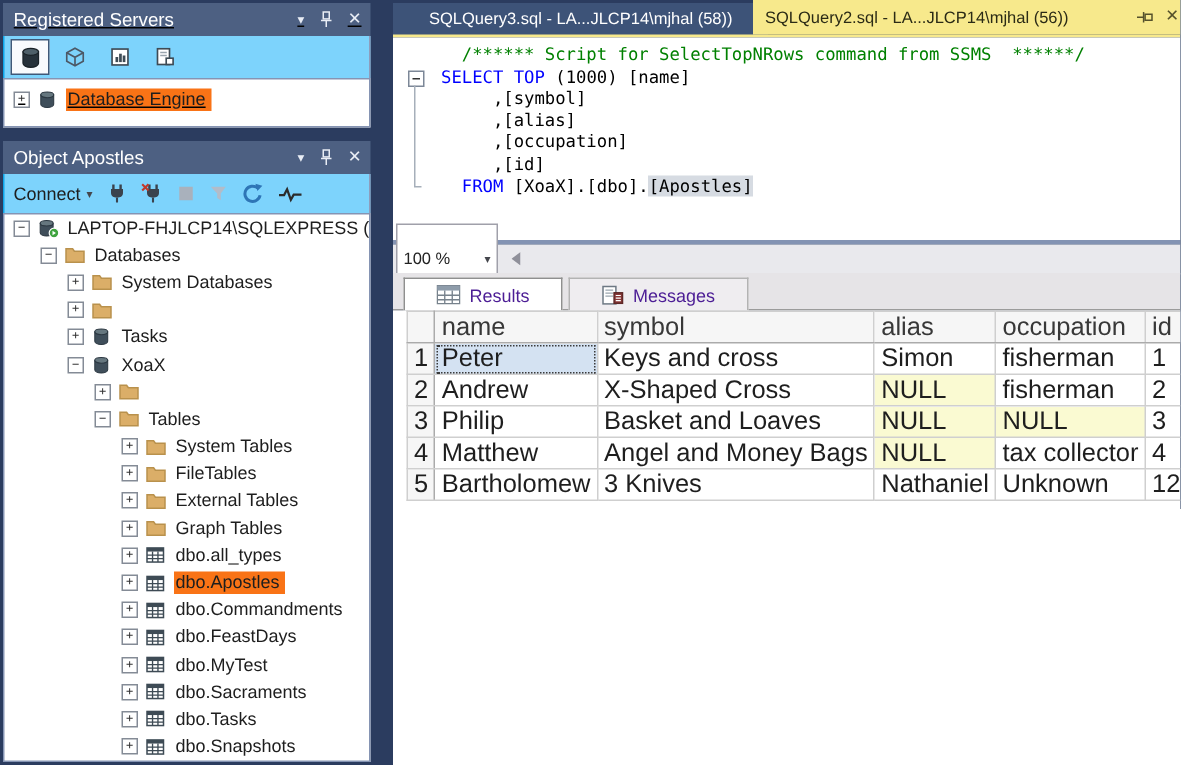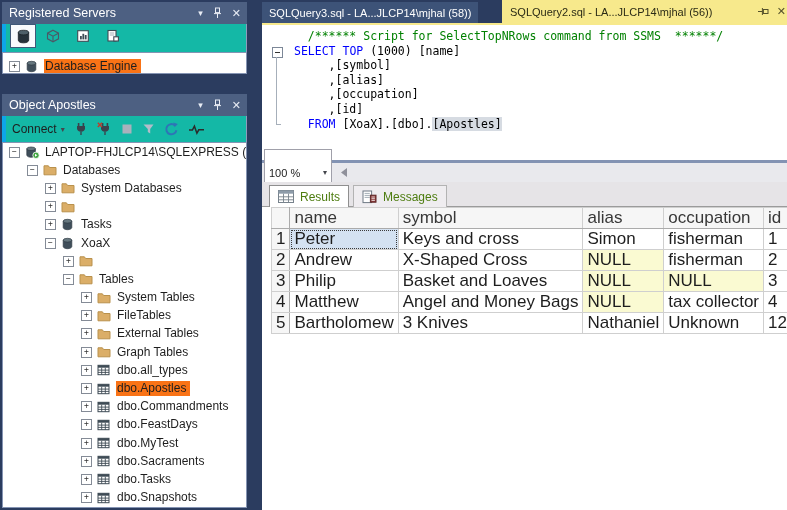--- a/index.html
+++ b/index.html
@@ -1,29 +1,29 @@
 <!DOCTYPE html>
 <html><head>
 <meta charset="utf-8">
 <style>
   html,body{margin:0;padding:0;}
   .app{position:relative;width:787px;height:510px;background:#2B3C5F;overflow:hidden;
        font-family:"Liberation Sans",sans-serif;-webkit-font-smoothing:antialiased;}
 
   
   .panel{position:absolute;left:2px;width:245px;display:flex;flex-direction:column;}
-  .panel-rs{top:2px;height:72px;}
+  .panel-rs{top:2px;height:83px;text-decoration:underline;}
   .panel-oe{top:94px;height:414px;}
   .panel-header{height:22px;background:#4D6082;color:#FFFFFF;font-size:12.5px;
        display:flex;align-items:center;padding:0 6px 0 7px;flex:0 0 auto;}
   .panel-title{flex:1;white-space:nowrap;overflow:hidden;}
   .win-icons{display:flex;align-items:center;gap:9px;color:#E9EDF5;}
   .win-icons .ticon{cursor:default;font-size:10px;line-height:10px;display:flex;align-items:center;}
-  .toolbar{background:#14b8a6;display:flex;flex:0 0 auto;
-       border-left:4px solid #0ea5e9;border-right:1px solid #8E9CBB;}
+  .toolbar{background:#7dd3fc;display:flex;align-items:center;flex:0 0 auto;
+       border-left:1px solid #0ea5e9;border-right:1px solid #8E9CBB;}
   .rs-toolbar{height:28px;padding-left:4px;gap:4px;}
   .oe-toolbar{height:26px;padding-left:6px;gap:9px;font-size:12px;color:#1E1E1E;}
   .tb-btn{width:24px;height:22px;display:flex;align-items:center;justify-content:center;border:1px solid transparent;}
   .tb-btn.selected{background:#F8FAFD;border:1px solid #3F5878;}
   .oe-ic{display:flex;align-items:center;justify-content:center;height:22px;}
   .connect{display:flex;align-items:center;gap:4px;}
   .connect .caret{font-size:9px;color:#333;}
   .tree-area{flex:1;background:#FFFFFF;border:1px solid #8594B3;overflow:hidden;position:relative;}
   .rs-tree{padding-top:3px;}
   .tree-row{display:flex;align-items:center;white-space:nowrap;overflow:hidden;height:18.2px;
@@ -32,21 +32,21 @@
   .expander{flex:0 0 auto;width:9px;height:9px;border:1px solid #848B96;background:#FFFFFF;
        font:8px/7px "DejaVu Sans Mono",monospace;text-align:center;color:#333;margin-right:5px;}
   .tree-icon{flex:0 0 auto;width:15px;display:flex;align-items:center;margin-right:4px;}
   .tree-label{padding:0 4px 1px 1px;}
   .tree-label.selected{background:#f97316;}
 
   
   .doc-area{position:absolute;left:262px;top:0;width:525px;height:510px;}
   .tabstrip{position:absolute;left:0;top:0;width:100%;height:25px;}
   .tab{position:absolute;display:flex;align-items:center;font-size:11px;white-space:nowrap;overflow:hidden;}
-  .tab-inactive{left:0;top:2px;height:22px;max-width:234px;background:#3D5378;color:#FFFFFF;padding:0 7px;}
+  .tab-inactive{left:0;top:2px;height:22px;max-width:234px;background:#3D5378;color:#FFFFFF;padding:0 24px;}
   .tab-active{left:240px;top:0;height:23px;width:276px;background:#F7E98C;color:#2B2B16;padding:0 8px;gap:8px;}
   .tab-active .tlabel{flex:1;}
   .tab-underline{position:absolute;left:0;top:23px;width:100%;height:2px;background:#F7E98C;}
   .tab-icon{display:flex;align-items:center;color:#55512B;font-size:11px;}
 
   .editor{position:absolute;left:0;top:25px;width:100%;height:135px;background:#FFFFFF;overflow:hidden;}
   .code{position:absolute;left:32px;top:4px;font:11.5px/14.6px "DejaVu Sans Mono",monospace;
         white-space:pre;color:#000;}
   .seg-comment{color:#008000;}
   .seg-keyword{color:#0000FF;}
@@ -60,21 +60,21 @@
   .editor-splitter{position:absolute;left:0;top:160px;width:100%;height:3px;background:#8393B3;}
   .zoom-row{position:absolute;left:0;top:163px;width:100%;height:19px;background:#E9E9ED;
         border-bottom:1px solid #C2C2C9;display:flex;align-items:center;}
   .zoom-box{margin-left:2px;width:58px;height:15px;background:#FFFFFF;border:1px solid #A0A0AA;
         font-size:11px;color:#222;display:flex;align-items:center;padding:15px 4px;}
   .zoom-box .caret{margin-left:auto;font-size:8px;color:#55555C;}
   .scroll-left{margin-left:9px;display:flex;align-items:center;}
 
   .results-tabs{position:absolute;left:0;top:182px;width:100%;height:25px;background:#E6E4E7;
         border-bottom:1px solid #9B9B9B;display:flex;align-items:flex-end;padding-left:7px;box-sizing:border-box;}
-  .rtab{height:22px;display:flex;align-items:center;gap:6px;padding:0 8px;font-size:12px;color:#4d7c0f;box-sizing:border-box;}
+  .rtab{height:22px;display:flex;align-items:center;gap:6px;padding:0 21px;font-size:12px;color:#4c1d95;box-sizing:border-box;}
   .rtab-active{background:#FFFFFF;border:1px solid #8F8F8F;border-bottom:none;position:relative;top:1px;}
   .rtab-inactive{background:#EFEDF0;border:1px solid #B3B3B3;border-bottom:none;margin-left:4px;position:relative;top:1px;}
 
   .grid-area{position:absolute;left:0;top:207px;bottom:0;width:100%;background:#FFFFFF;}
   table.results{border-collapse:collapse;position:absolute;left:9px;top:0;font-size:17px;table-layout:fixed;}
   table.results th,table.results td{border:1px solid #CFCFCF;height:18px;padding:0 4px;font-weight:normal;
         text-align:left;white-space:nowrap;overflow:hidden;color:#1E1E1E;}
   table.results thead th{background:#F6F6F6;color:#383838;border-bottom:1px solid #ABABAB;}
   table.results th.rownum{background:#F6F6F6;text-align:center;border-right:1px solid #ABABAB;}
   td.nullcell{background:#FAFAD2;}

